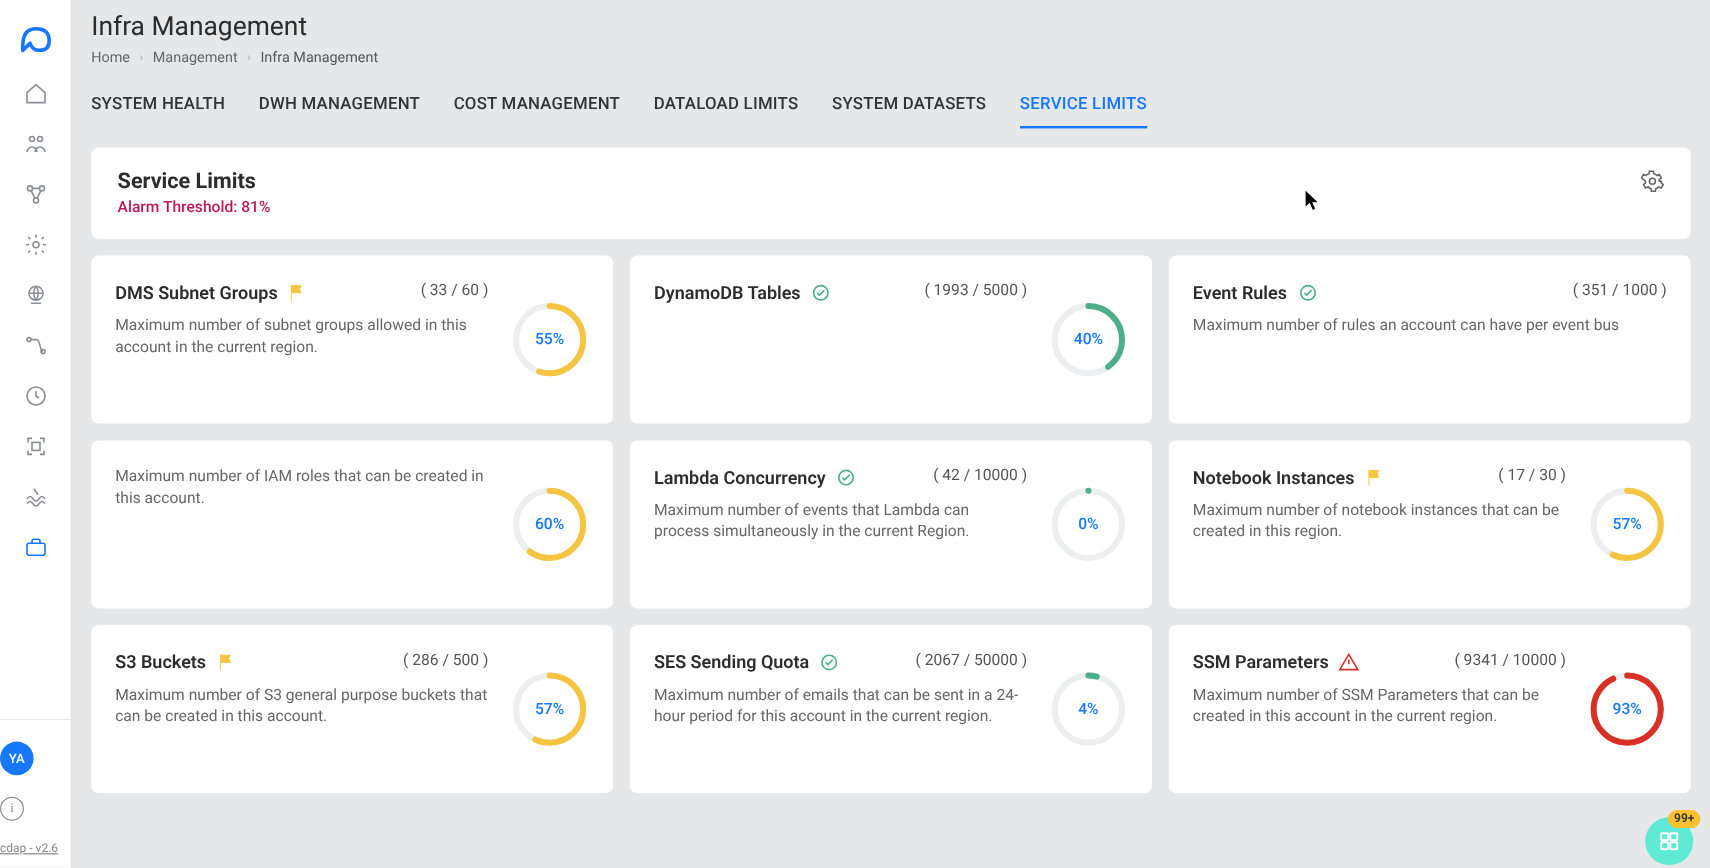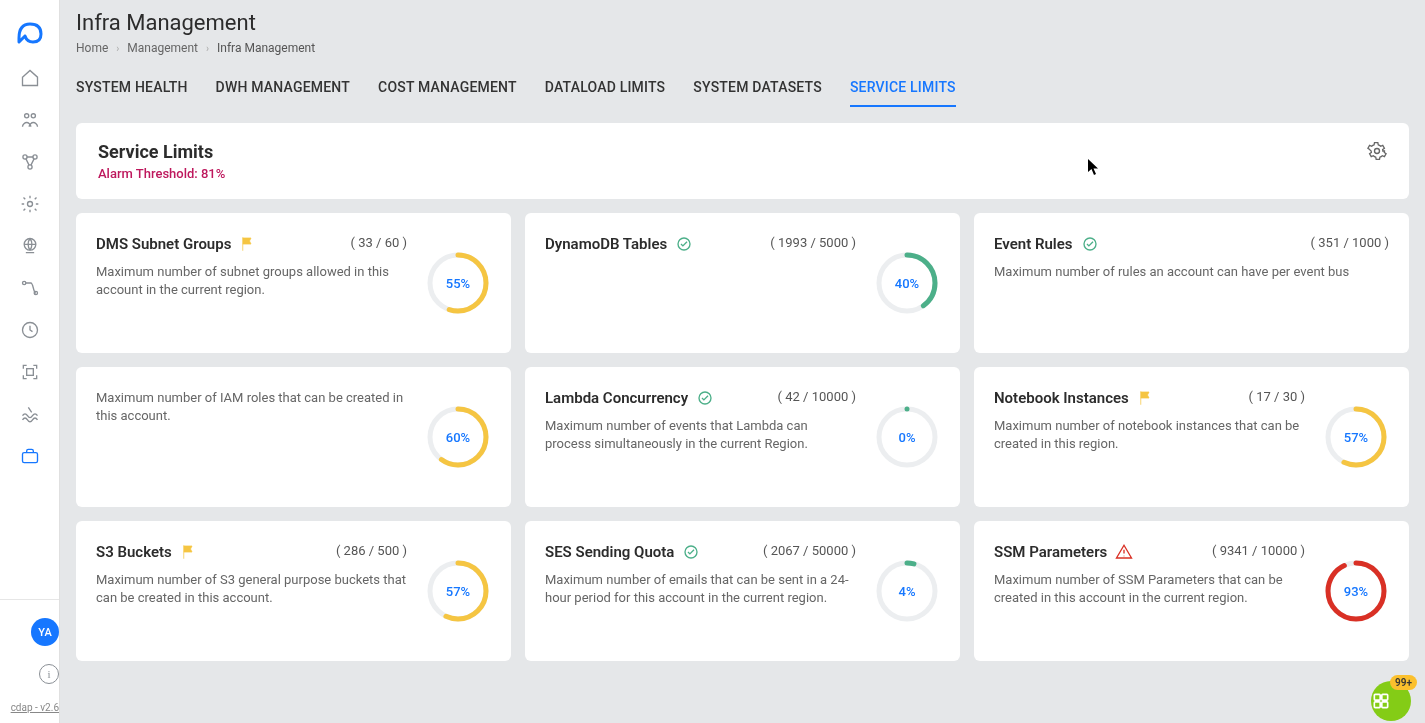--- a/index.html
+++ b/index.html
@@ -2,21 +2,21 @@
 <html><head>
 <meta charset="utf-8">
 <style>
 * { box-sizing: border-box; margin: 0; padding: 0; }
 body { font-family: -apple-system, BlinkMacSystemFont, "Segoe UI", Roboto, sans-serif; background: #e5e7e9; color: #2c2c2c; width: 1425px; height: 723px; overflow: hidden; position: relative; }
 .sidebar { position: absolute; left: 0; top: 0; width: 60px; height: 100%; background: #fff; display: flex; flex-direction: column; align-items: center; padding-top: 10px; border-right: 1px solid #e0e0e0; }
 .logo { margin: 8px 0 18px; }
 .nav-icons { display: flex; flex-direction: column; gap: 22px; align-items: center; flex: 1; }
 .nav-icons .icn { width: 20px; height: 20px; display: flex; align-items: center; justify-content: center; color: #8a8f95; cursor: pointer; }
 .nav-icons .icn.active svg { stroke: #1677ff; }
-.sidebar-bottom { display: flex; flex-direction: column; align-items: flex-end; gap: 18px; padding-bottom: 10px; border-top:1px solid #e6e6e6; width:100%; padding-top:18px;}
+.sidebar-bottom { display: flex; flex-direction: column; align-items: flex-start; gap: 18px; padding-bottom: 10px; border-top:1px solid #e6e6e6; width:100%; padding-top:18px;}
 .avatar { width: 28px; height: 28px; border-radius: 50%; background: #1677ff; color: #fff; font-size: 11px; font-weight: 500; display: flex; align-items: center; justify-content: center; }
 .info-icon { width: 20px; height: 20px; border: 1.5px solid #8a8f95; border-radius: 50%; display: flex; align-items: center; justify-content: center; font-size: 11px; color: #8a8f95; font-family: serif; }
 .version { font-size: 10px; color: #888; text-decoration: underline; }
 .main { position: absolute; left: 60px; top: 0; right: 0; bottom: 0; overflow: hidden; }
 .header { padding: 10px 16px 0 16px; }
 .title { font-size: 22px; font-weight: 400; color: #2c2c2c; margin-bottom: 6px; }
 .breadcrumb { font-size: 12px; color: #666; display: flex; align-items: center; gap: 8px; margin-bottom: 14px; }
 .breadcrumb .sep { color: #aaa; font-size: 10px; }
 .breadcrumb .active { color: #555; }
 .tabs { display: flex; gap: 28px; padding: 0 16px; }
@@ -33,21 +33,21 @@
 .card-title-row { display: flex; align-items: flex-start; justify-content: space-between; gap: 8px; margin-bottom: 10px; }
 .card-title { font-size: 15px; font-weight: 600; display: flex; align-items: center; gap: 8px; }
 .count { font-size: 13px; color: #555; white-space: nowrap; }
 .desc { font-size: 13px; color: #666; line-height: 1.4; }
 .donut-wrap { width: 70px; display: flex; align-items: center; justify-content: flex-end; }
 .donut { width: 66px; height: 66px; position: relative; }
 .donut-bg { fill: none; stroke: #eceef0; stroke-width: 5; }
 .donut-fg { fill: none; stroke-width: 5; stroke-linecap: round; transform: rotate(-90deg); transform-origin: 50% 50%; }
 .donut-label { position: absolute; top: 0; left: 0; right: 0; bottom: 0; display: flex; align-items: center; justify-content: center; font-size: 13px; font-weight: 500; }
 .status-icon { display: inline-flex; align-items: center; justify-content: center; width: 18px; height: 18px; }
-.fab { position: absolute; right: 14px; bottom: 2px; width: 40px; height: 40px; border-radius: 50%; background: #84cc16; display: flex; align-items: center; justify-content: flex-start; color: #fff; cursor: pointer; }
+.fab { position: absolute; right: 14px; bottom: 2px; width: 40px; height: 40px; border-radius: 50%; background: #5eead4; display: flex; align-items: center; justify-content: center; color: #fff; cursor: pointer; }
 .fab-badge { position: absolute; top: -6px; right: -6px; background: #fbc02d; color: #333; font-size: 10px; font-weight: 600; border-radius: 10px; padding: 2px 5px; }
 .cursor { position: absolute; left: 1087px; top: 158px; font-size: 14px; pointer-events: none; }
 </style>
 </head>
 <body>
 
 <div class="sidebar">
   <div class="logo">
     <svg width="30" height="28" viewBox="0 0 30 28">
         <path d="M4 20 Q4 6 15 6 Q26 6 26 16 Q26 24 18 24 Q12 24 10 18 L4 24 Z" fill="none" stroke="#1677ff" stroke-width="3" stroke-linejoin="round"></path>

